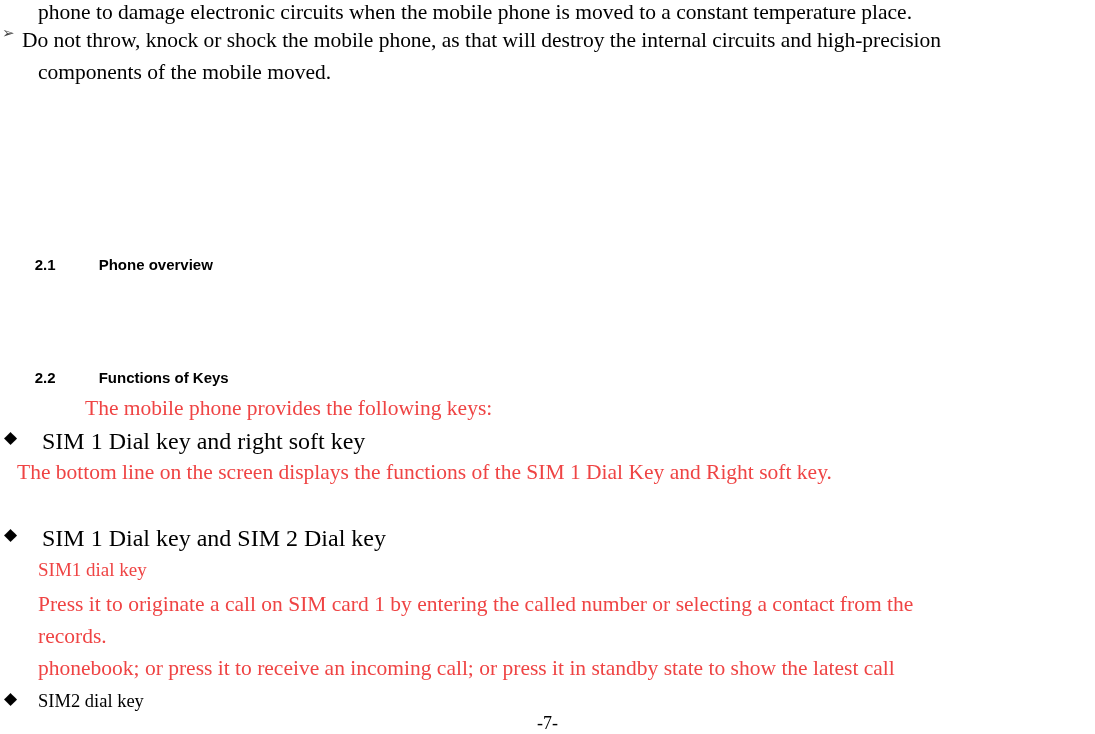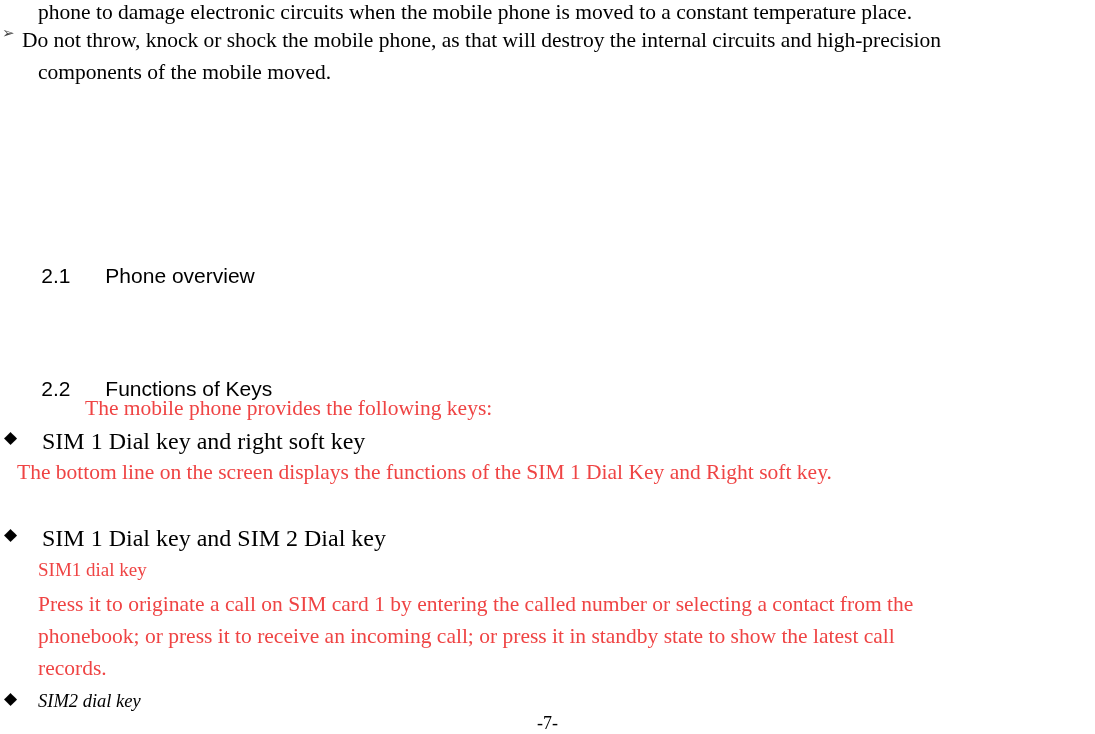--- a/index.html
+++ b/index.html
@@ -99,22 +99,22 @@
     letter-spacing: 1.2px;
     line-height: 1.2;
     color: #000;
   }
 
   
   .section-heading {
     position: absolute;
     left: 18px;
     font-family: "Liberation Sans", "DejaVu Sans", sans-serif;
-    font-weight: normal;
-    font-size: 21px;
+    font-weight: bold;
+    font-size: 15px;
     line-height: 1.2;
     color: #000;
     white-space: pre;
   }
   .section-heading .num {
     display: inline-block;
     width: 64px;
   }
   #section-2-1 { top: 238px; }
   #section-2-2 { top: 351px; }
@@ -151,21 +151,20 @@
     white-space: nowrap;
   }
   .bullet-text-small {
     position: absolute;
     left: 38px;
     top: 0px;
     font-family: "Liberation Serif", "DejaVu Serif", serif;
     font-size: 18.5px;
     line-height: 30px;
     white-space: nowrap;
-    font-style: italic;
   }
 
   #bullet-1 { top: 425px; }
   #bullet-2 { top: 522px; }
   #bullet-3 { top: 686px; }
 
   
   #after-bullet-1 {
     left: 17px;
     top: 456px;
@@ -239,22 +238,22 @@
 
   <div class="bullet-row" id="bullet-2">
     <span class="diamond-glyph">◆</span>
     <span class="bullet-text">SIM 1 Dial key and SIM 2 Dial key</span>
   </div>
 
   <div class="para" id="sim1-label">SIM1 dial key</div>
 
   <div class="para" id="press-para">
     <span class="pl">Press it to originate a call on SIM card 1 by entering the called number or selecting a contact from the</span>
+    <span class="pl">records.</span>
     <span class="pl">phonebook; or press it to receive an incoming call; or press it in standby state to show the latest call</span>
-    <span class="pl">records.</span>
   </div>
 
   <div class="bullet-row" id="bullet-3">
     <span class="diamond-glyph">◆</span>
     <span class="bullet-text-small">SIM2 dial key</span>
   </div>
 
   <div id="page-footer">-7-</div>
 
 </div>

